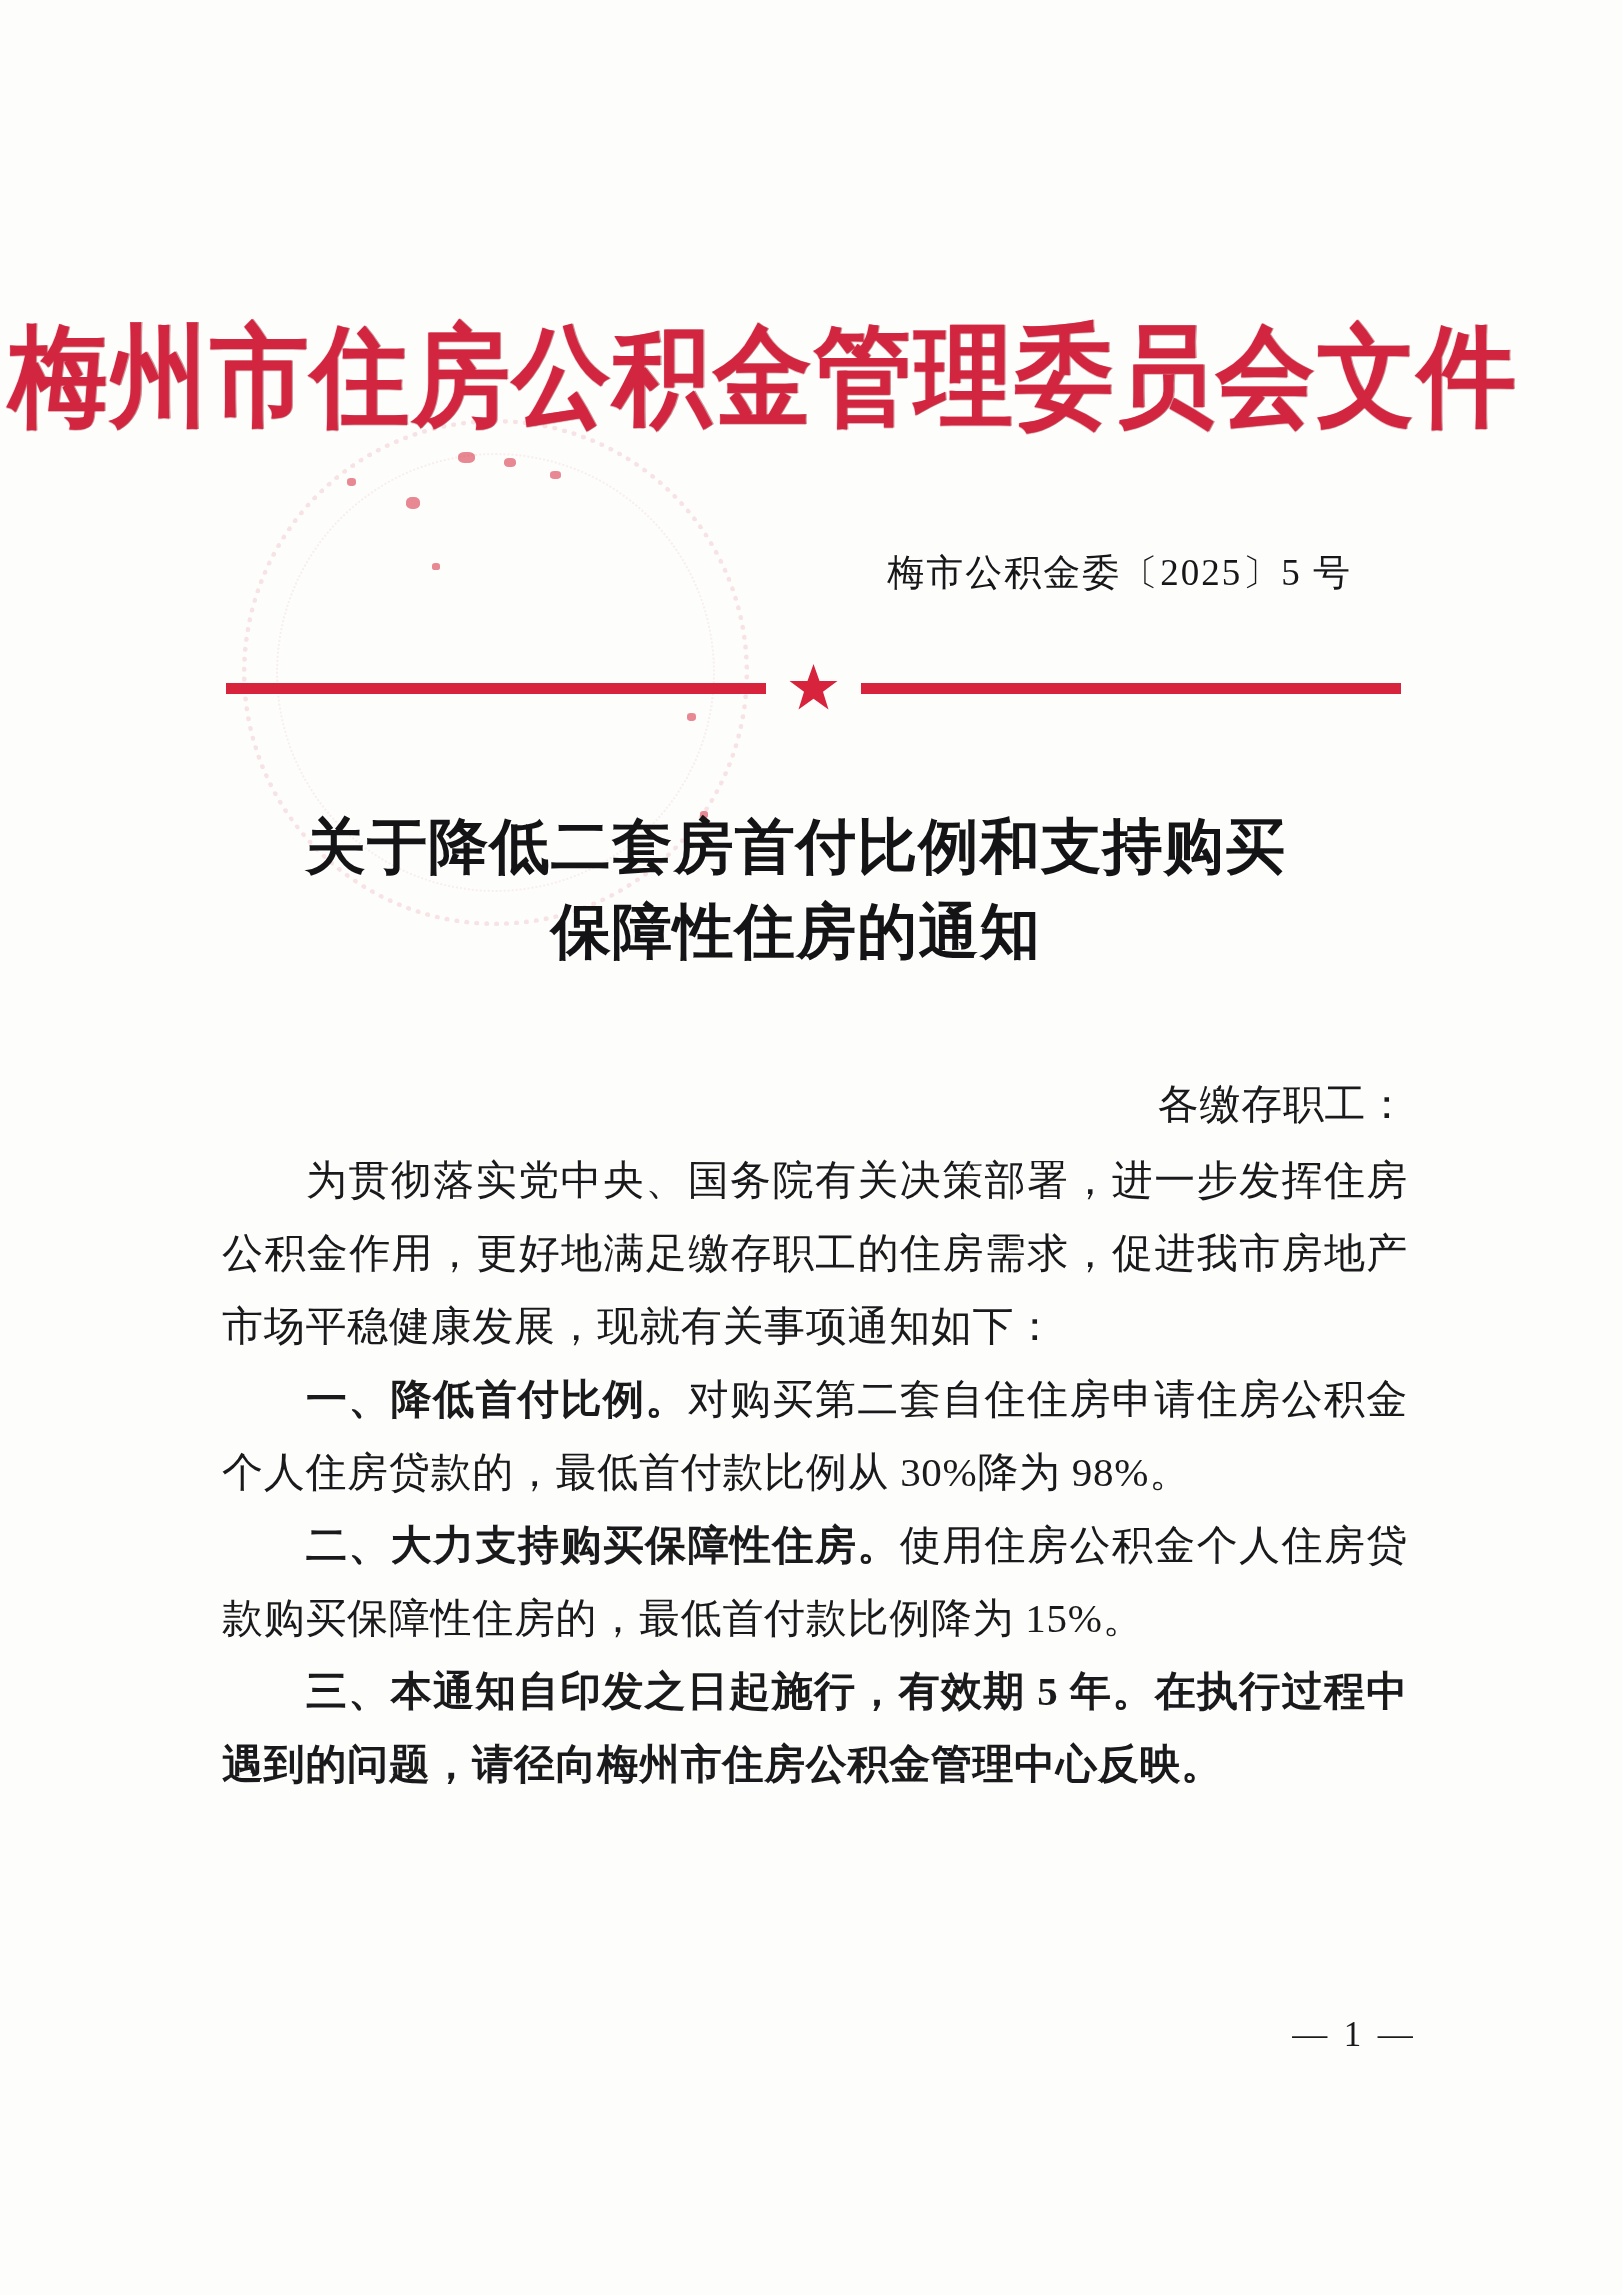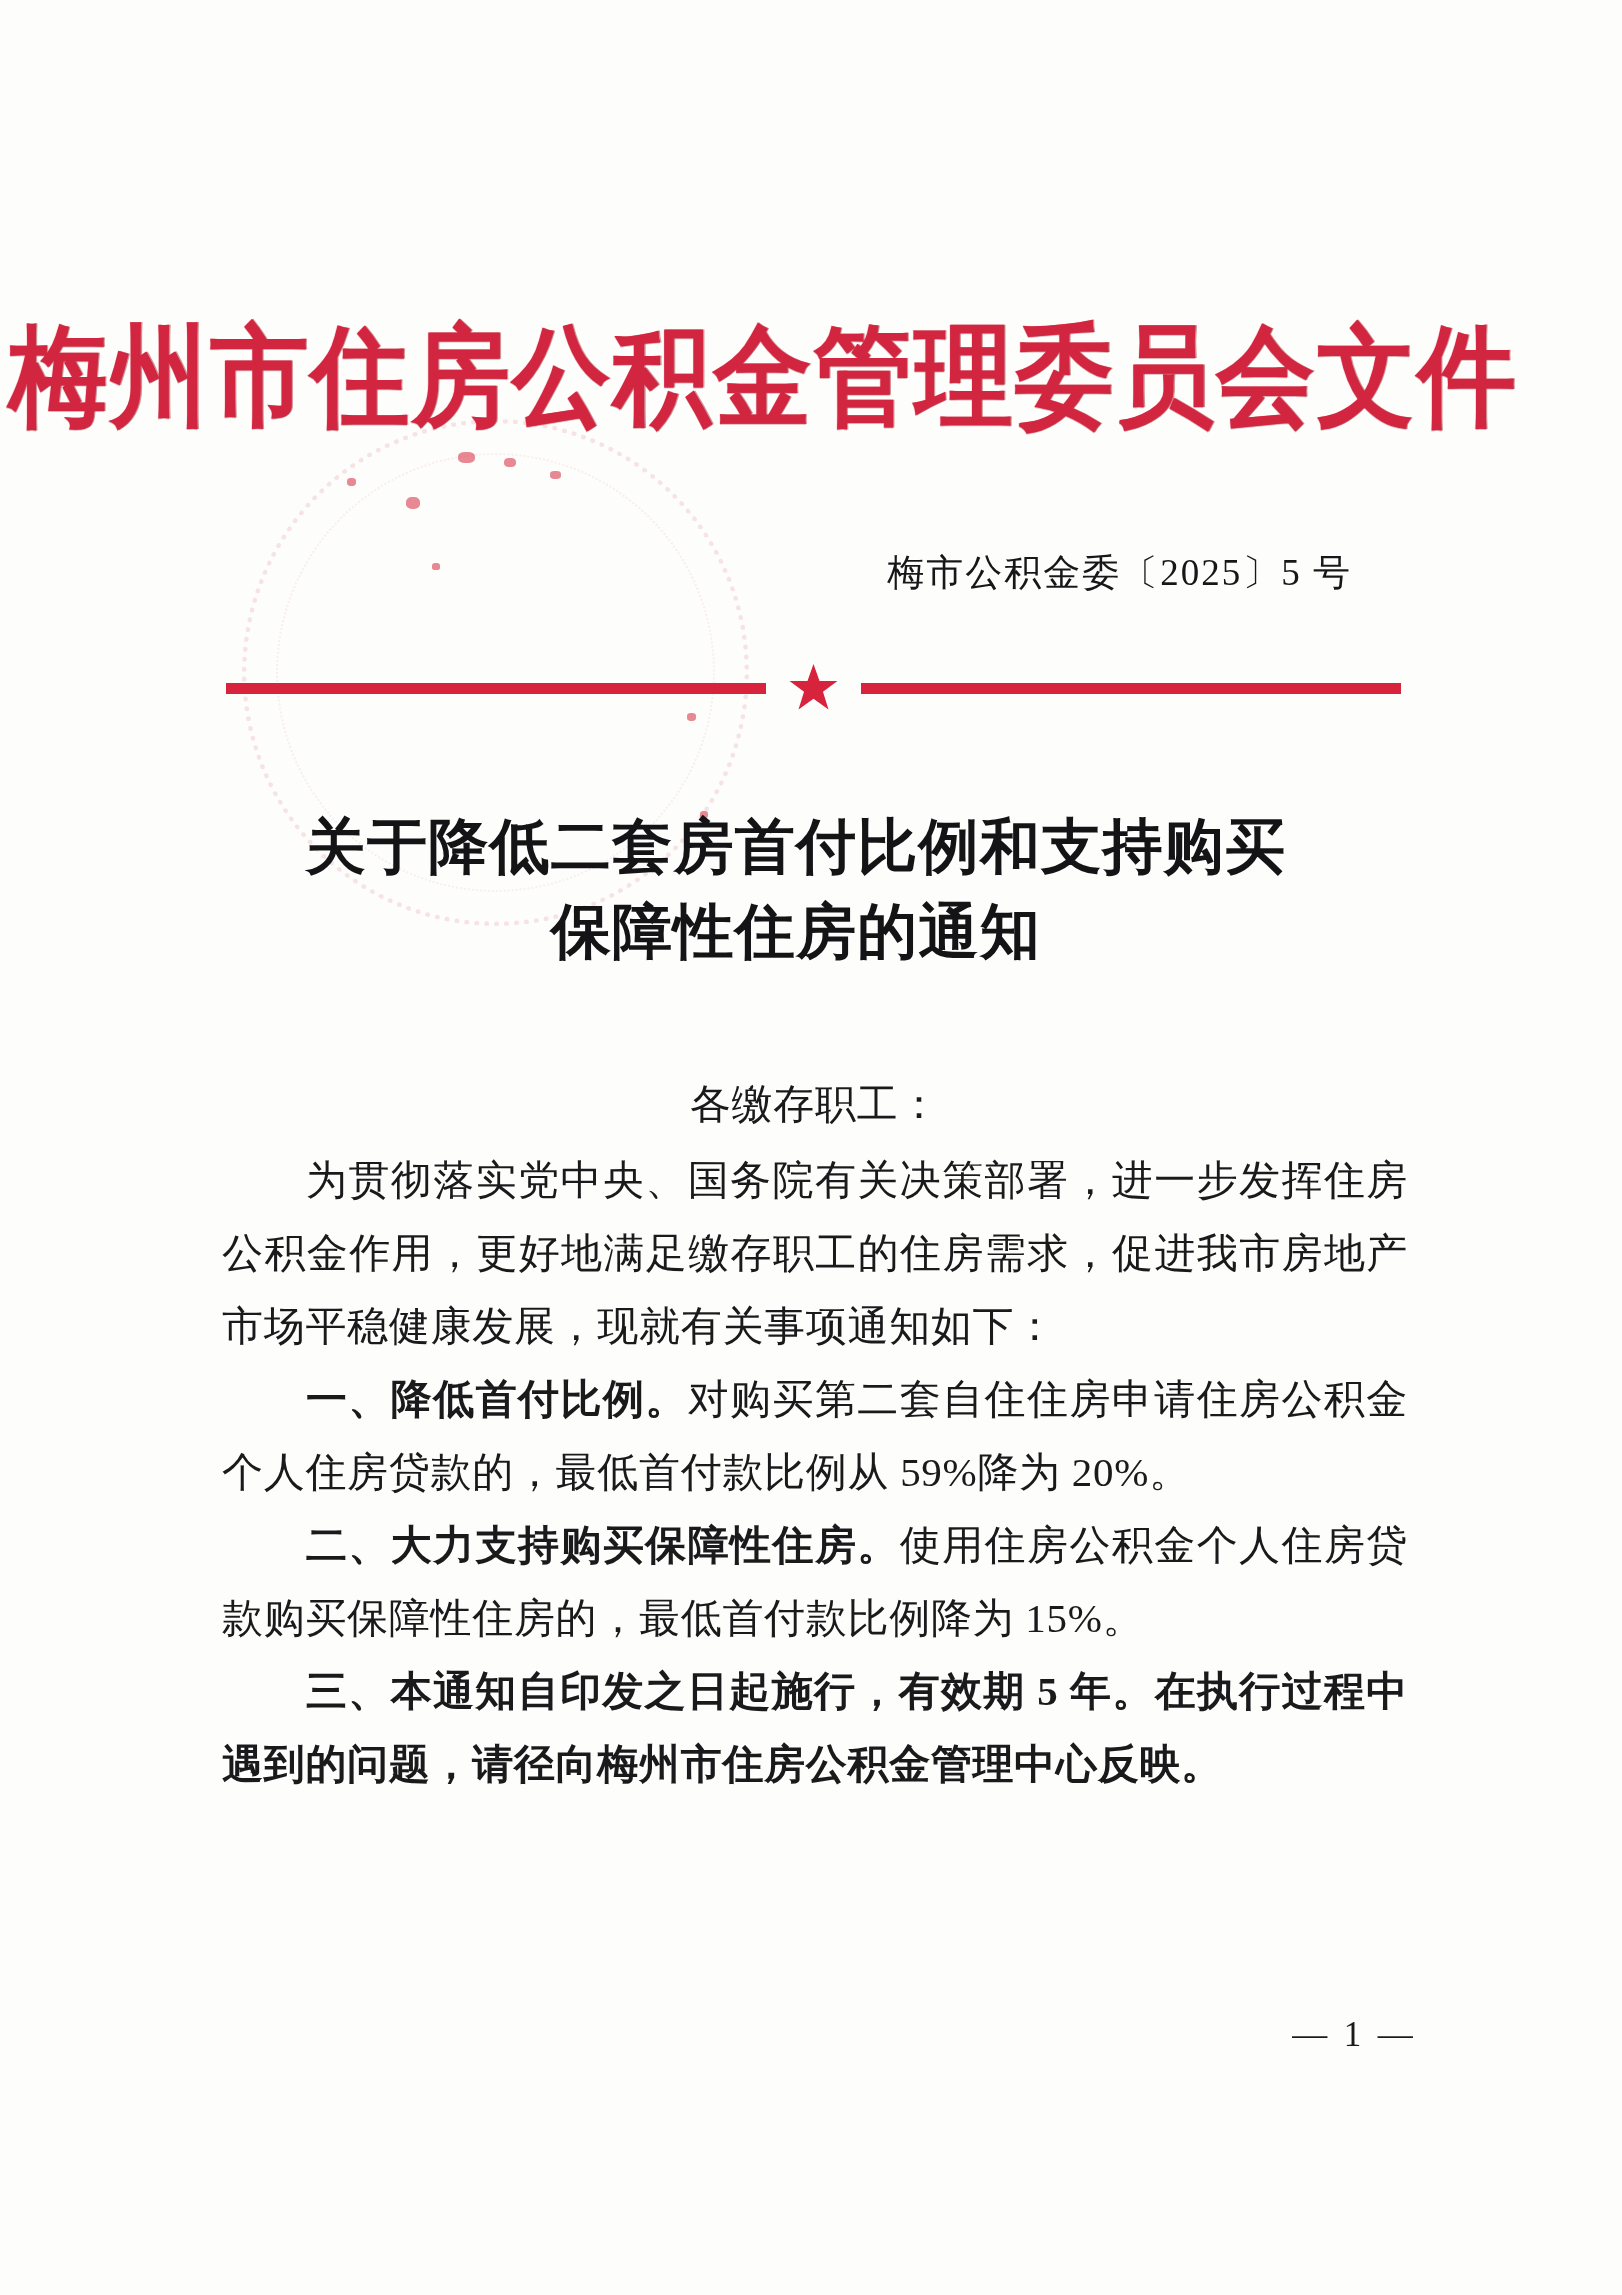--- a/index.html
+++ b/index.html
@@ -138,21 +138,21 @@
     top: 1068px;
     width: 1186px;
     color: #1a1a1c;
     font-size: 41px;
     line-height: 73px;
     letter-spacing: 0.7px;
     font-family: "Liberation Serif", "DejaVu Serif", serif;
   }
   .salutation {
     margin: 0 0 2.6px 0;
-    text-align: center;
+    text-align: right;
     white-space: nowrap;
   }
   .para {
     margin: 0;
     text-indent: 84px;
     text-align: justify;
     text-justify: inter-character;
   }
   .para.bold-all { font-weight: bold; }
   .lead { font-weight: bold; }
@@ -213,21 +213,21 @@
     <span class="tline">保障性住房的通知</span>
   </div>
 
   <div class="body-block">
 
     <p class="salutation">各缴存职工：</p>
 
     <p class="para">为贯彻落实党中央、国务院有关决策部署，进一步发挥住房公积金作用，更好地满足缴存职工的住房需求，促进我市房地产市场平稳健康发展，现就有关事项通知如下：</p>
 
     <p class="para">
-      <span class="lead">一、降低首付比例。</span><span>对购买第二套自住住房申请住房公积金个人住房贷款的，最低首付款比例从 59%降为 20%。</span>
+      <span class="lead">一、降低首付比例。</span><span>对购买第二套自住住房申请住房公积金个人住房贷款的，最低首付款比例从 30%降为 98%。</span>
     </p>
 
     <p class="para">
       <span class="lead">二、大力支持购买保障性住房。</span><span>使用住房公积金个人住房贷款购买保障性住房的，最低首付款比例降为 15%。</span>
     </p>
 
     <p class="para bold-all">三、本通知自印发之日起施行，有效期 5 年。在执行过程中遇到的问题，请径向梅州市住房公积金管理中心反映。</p>
   </div>
 
   <div class="page-number">

